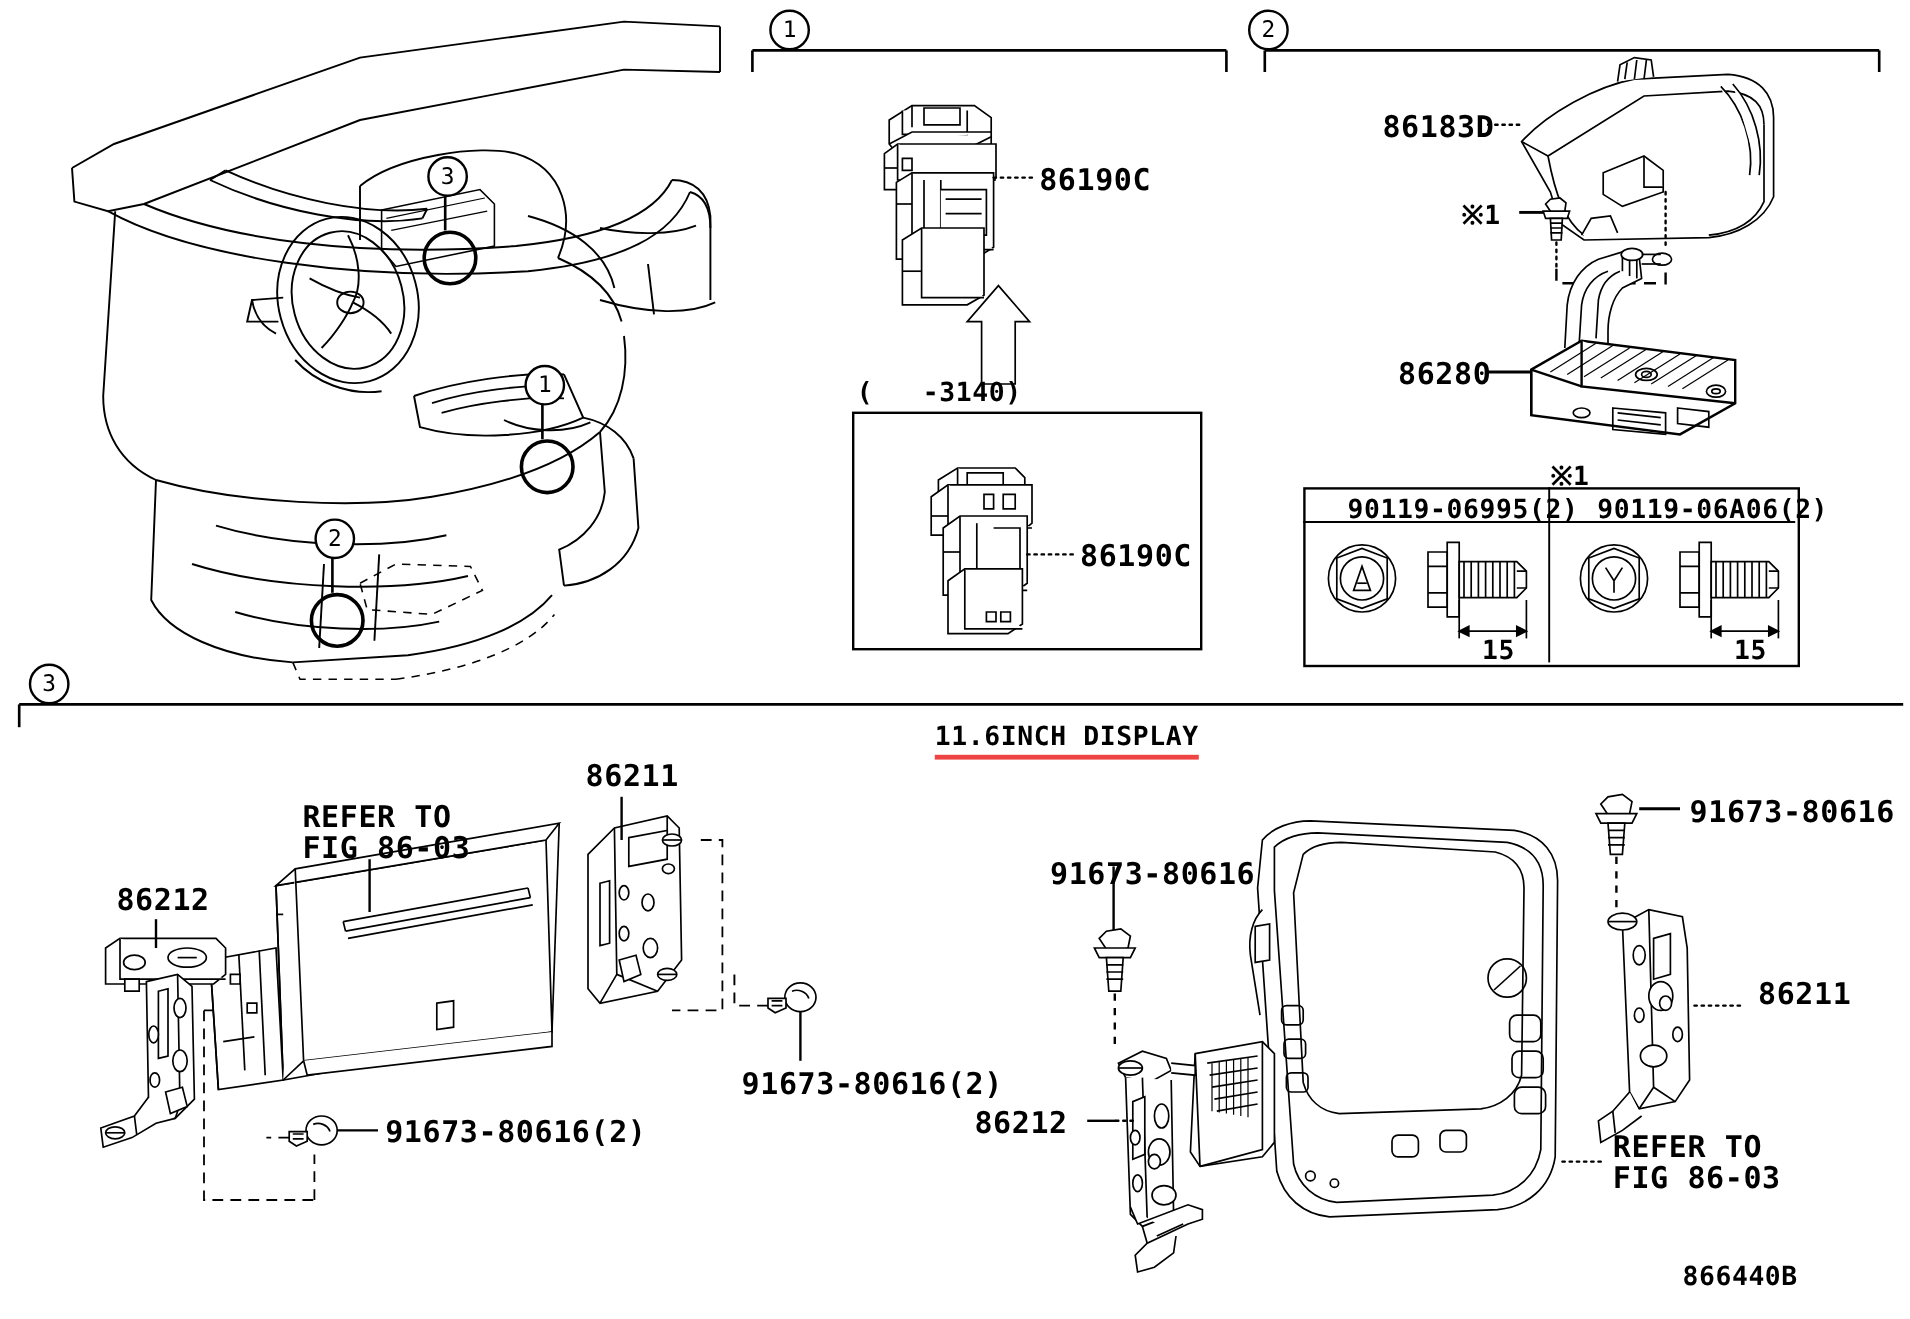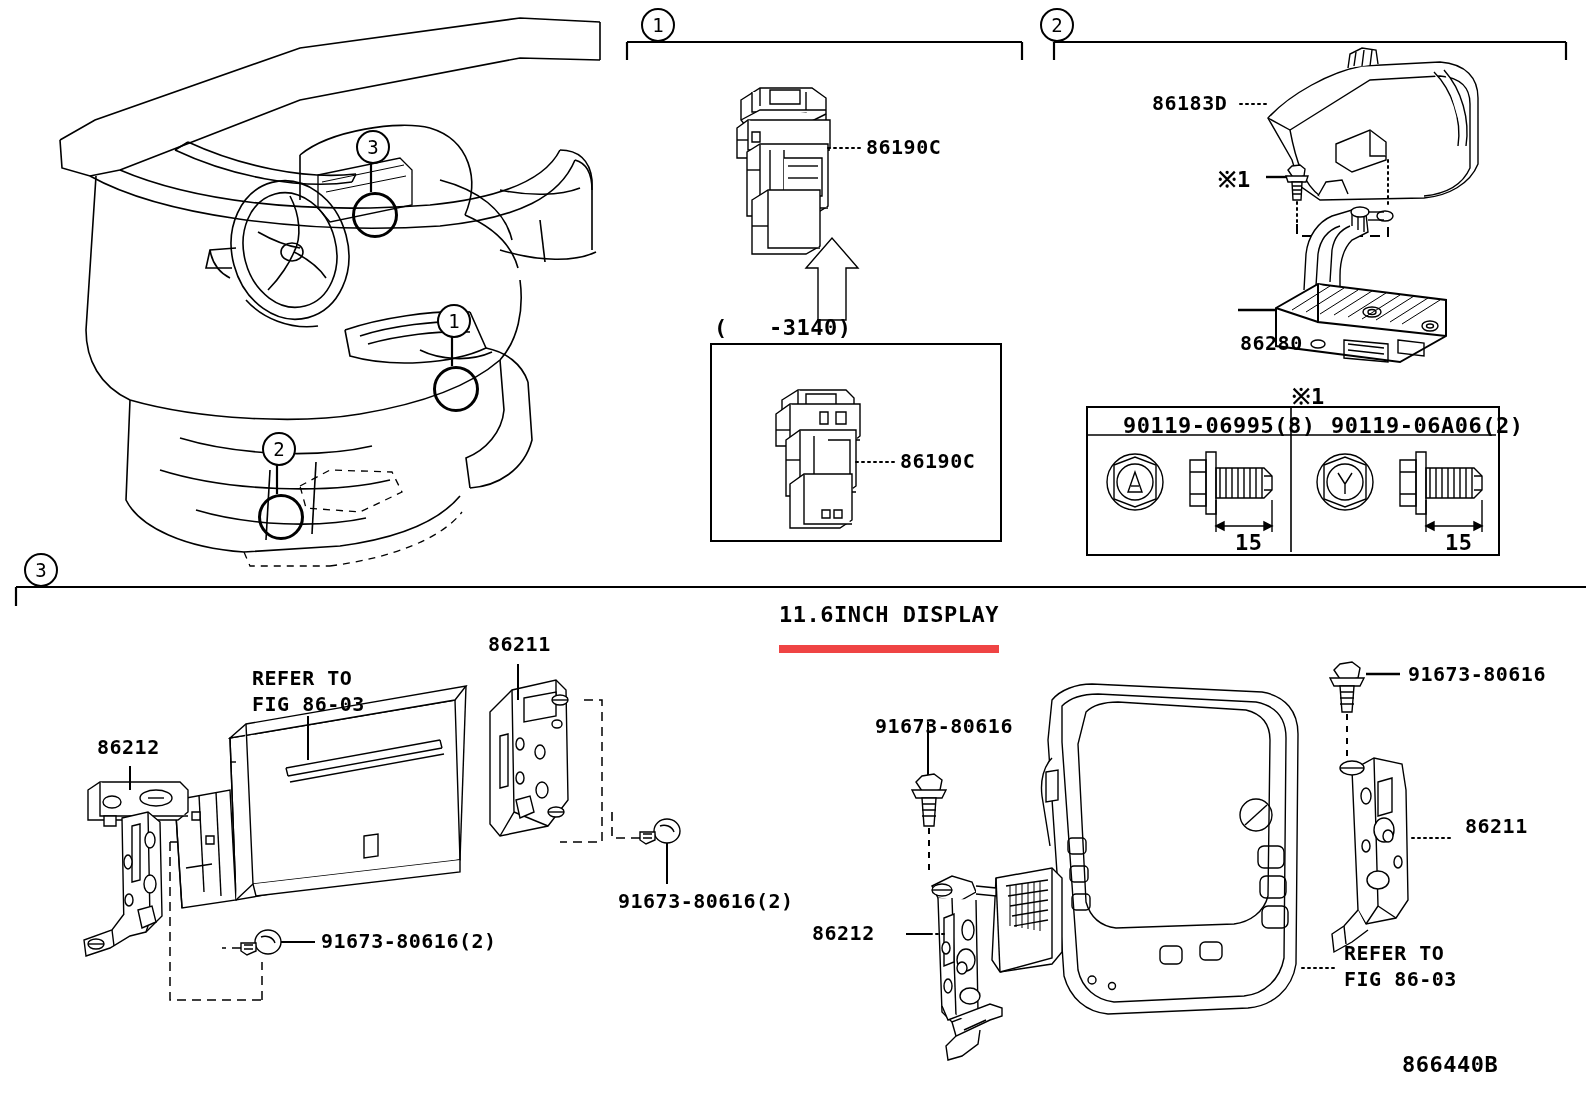--- a/index.html
+++ b/index.html
@@ -1,38 +1,38 @@
 <!DOCTYPE html>
 <html><head>
 <meta charset="utf-8">
 <style>
   html,body{margin:0;padding:0;background:#ffffff;}
   body{width:1592px;height:1099px;position:relative;overflow:hidden;
        font-family:"DejaVu Sans Mono","Liberation Mono",monospace;color:#000;}
   .stage{position:absolute;left:0;top:0;width:1592px;height:1099px;}
   .lbl{position:absolute;font-family:"DejaVu Sans Mono","Liberation Mono",monospace;
        font-weight:bold;color:#000;white-space:pre;letter-spacing:.5px;}
-  .pn{font-size:20px;}
+  .pn{font-size:25px;}
   .pn-sm{font-size:22px;}
   .circ{position:absolute;border:2.2px solid #000;border-radius:50%;
         display:flex;align-items:center;justify-content:center;
         font-family:"DejaVu Sans Mono","Liberation Mono",monospace;background:#fff;}
   .circ.num{width:30px;height:30px;font-size:19px;}
   .hollow{position:absolute;border:3px solid #000;border-radius:50%;background:transparent;}
   svg{position:absolute;left:0;top:0;overflow:visible;}
   .ln{stroke:#000;fill:none;}
   .dotln{stroke:#000;fill:none;stroke-width:2;stroke-dasharray:2 4;stroke-linecap:round;}
   .dashln{stroke:#000;fill:none;stroke-width:2;stroke-dasharray:10 7;}
   .thin{stroke:#000;fill:none;stroke-width:1.4;}
   .vthin{stroke:#000;fill:none;stroke-width:1;}
   .solid2{stroke:#000;fill:none;stroke-width:2.2;}
   .fillw{fill:#fff;stroke:#000;stroke-width:1.4;}
   .fillw2{fill:#fff;stroke:#000;stroke-width:2;}
   .box{position:absolute;border:2px solid #000;background:#fff;}
-  .ul{border-bottom:8px solid #ef4444;padding-bottom:18px;}
+  .ul{border-bottom:4px solid #ef4444;padding-bottom:2px;}
 </style>
 </head>
 <body>
 
 <div class="stage">
 
   <svg width="1592" height="1099">
     <g class="ln" stroke-width="1.6">
 
       <path d="M60 140 L95 120 L300 48 L520 18 L600 22"></path>
@@ -308,31 +308,31 @@
       <ellipse cx="1430" cy="326" rx="8" ry="5"></ellipse>
       <ellipse cx="1430" cy="326" rx="3.5" ry="2"></ellipse>
       <ellipse cx="1318" cy="344" rx="7" ry="4"></ellipse>
 
       <path d="M1344 340 L1388 344 L1388 362 L1344 358 Z"></path>
       <path d="M1348 344 L1384 348 M1348 350 L1384 354"></path>
       <path d="M1398 340 L1424 343 L1424 356 L1398 353 Z"></path>
     </g>
     <path class="ln" stroke-width="2.4" d="M1238 310 L1276 310"></path>
   </svg>
-  <div class="lbl pn" style="left:1240px;top:297px;margin-top:34px;">86280</div>
+  <div class="lbl pn" style="left:1165px;top:297px;">86280</div>
 
   <div class="lbl pn-sm" style="left:1292px;top:380px;">※1</div>
   <div class="box" style="left:1086px;top:406px;width:410px;height:146px;"></div>
   <svg width="1592" height="1099">
     <g class="ln" stroke-width="1.6">
       <line x1="1086" y1="435" x2="1496" y2="435"></line>
       <line x1="1291" y1="406" x2="1291" y2="552"></line>
     </g>
   </svg>
-  <div class="lbl pn-sm" style="left:1123px;top:413px;">90119-06995(8)</div>
+  <div class="lbl pn-sm" style="left:1123px;top:413px;">90119-06995(2)</div>
   <div class="lbl pn-sm" style="left:1331px;top:413px;">90119-06A06(2)</div>
 
   <svg width="1592" height="1099">
 
     <g class="thin">
       <circle cx="1135" cy="482" r="28"></circle>
       <path d="M1114 465 L1135 457 L1156 465 L1156 499 L1135 507 L1114 499 Z"></path>
       <circle cx="1135" cy="482" r="18"></circle>
       <path d="M1135 472 L1128 492 L1142 492 Z" fill="none"></path>
       <path d="M1131 486 L1139 486"></path>

